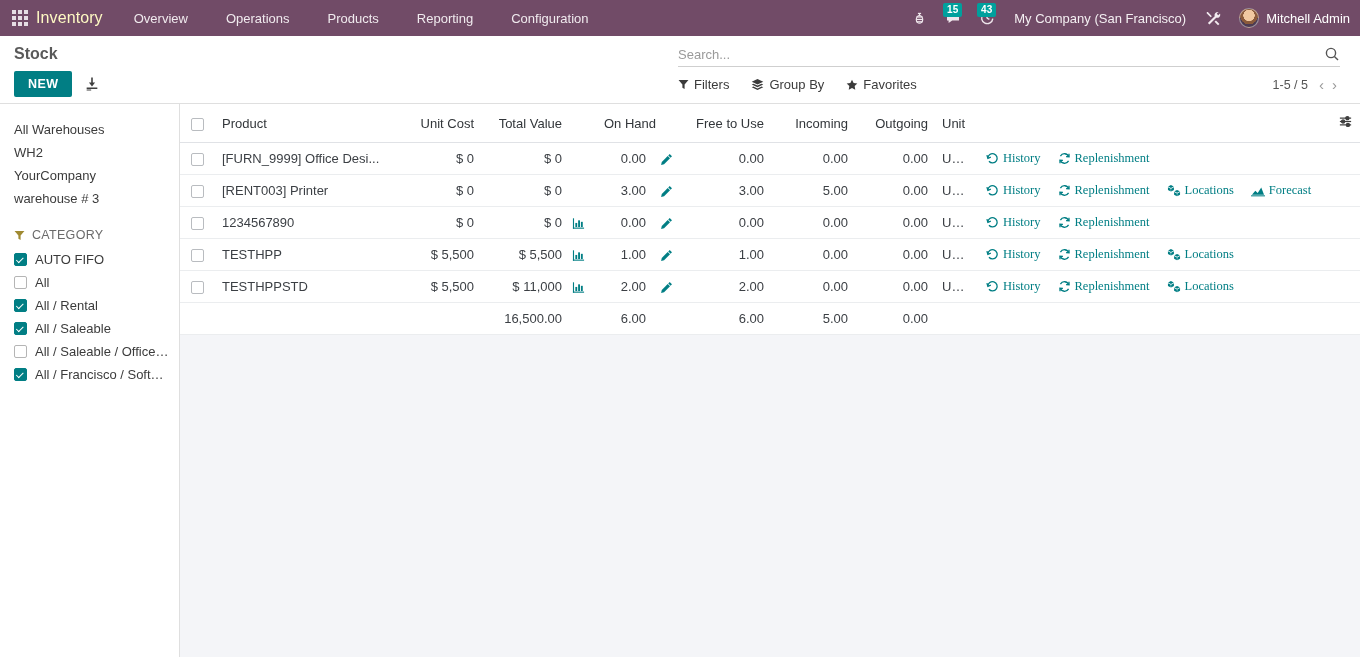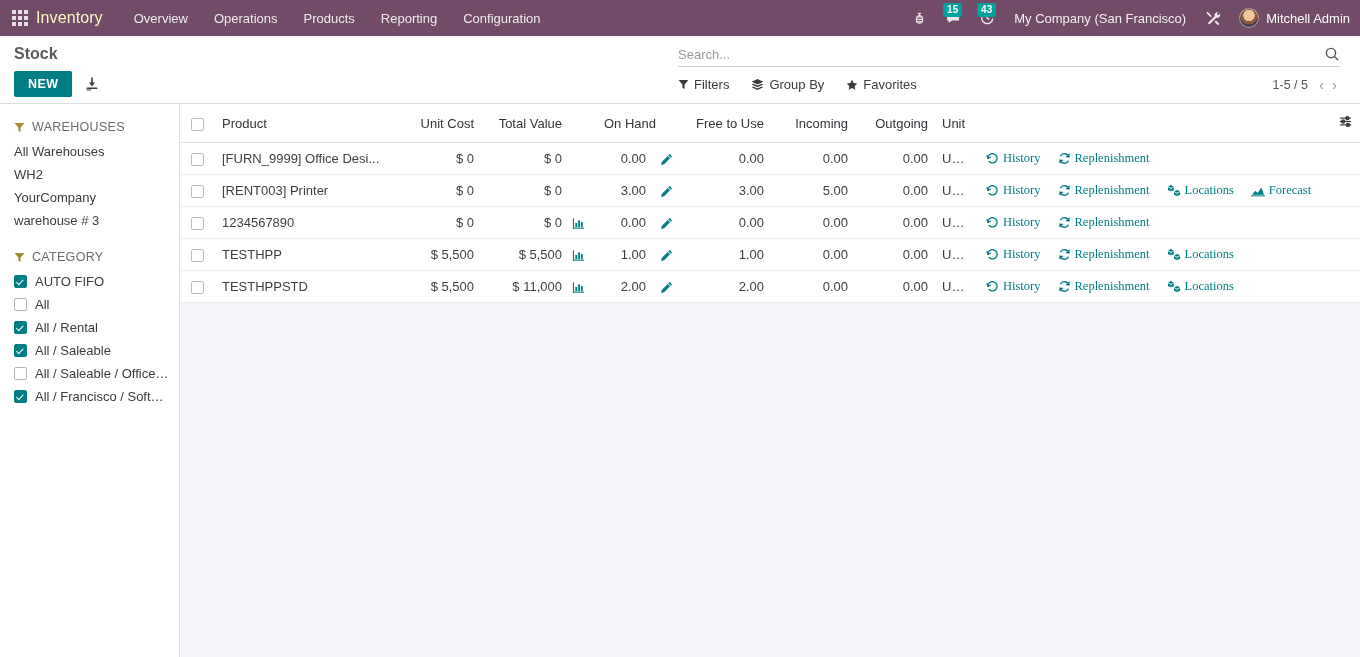--- a/index.html
+++ b/index.html
@@ -32,21 +32,21 @@
     cursor: pointer;
   }
   .apps-grid i { background: #e6dee4; display: block; width: 4px; height: 4px; }
   .brand {
     font-size: 16px;
     color: #fef9c3;
     margin-right: 18px;
     letter-spacing: .1px;
     white-space: nowrap;
   }
-  .nav-items { display: flex; align-items: center; gap: 0; }
+  .nav-items { display: flex; align-items: center; gap: 12px; }
   .nav-item {
     padding: 7px 13px;
     font-size: 13px;
     color: #f0eaee;
     white-space: nowrap;
     cursor: pointer;
     border-radius: 2px;
   }
   .nav-right {
     margin-left: auto;
@@ -419,28 +419,20 @@
         <span class="pager-arrow">‹</span>
         <span class="pager-arrow">›</span>
       </div>
     </div>
   </div>
 </div>
 
 <div class="body-wrap">
 
   <div class="sidebar">
-    <div class="side-section-title">
-      <span class="funnel">
-        <svg width="11" height="11" viewBox="0 0 12 12" fill="#a08a32">
-            <path d="M.6 1h10.8L7.2 6v5L4.8 9.6V6z"></path>
-          </svg>
-      </span>
-      <span>WAREHOUSES</span>
-    </div>
     <div class="side-item">All Warehouses</div>
     <div class="side-item">WH2</div>
     <div class="side-item">YourCompany</div>
     <div class="side-item">warehouse # 3</div>
 
     <div class="side-gap"></div>
 
     <div class="side-section-title">
       <span class="funnel">
         <svg width="11" height="11" viewBox="0 0 12 12" fill="#a08a32">
@@ -816,16 +808,30 @@
                       <path d="M7.6 8.7l3 1.5v3l-3-1.5z"></path>
                       <path d="M14 8.7l-3 1.5v3l3-1.5z"></path>
                   </svg>
                 </span>
                 <span>Locations</span>
               </span>
             </div>
           </td>
         </tr>
 
+        <tr class="totals-row">
+          <td class="col-check"></td>
+          <td class="col-product"></td>
+          <td class="col-num col-unitcost"></td>
+          <td class="col-num col-totalvalue">16,500.00</td>
+          <td class="col-valbtn"></td>
+          <td class="col-num col-onhand">6.00</td>
+          <td class="col-editbtn"></td>
+          <td class="col-num col-freetouse">6.00</td>
+          <td class="col-num col-incoming">5.00</td>
+          <td class="col-num col-outgoing">0.00</td>
+          <td class="col-unit"></td>
+          <td class="col-actions" colspan="2"></td>
+        </tr>
       </tbody>
     </table>
   </div>
 </div>
 
 </body></html>

